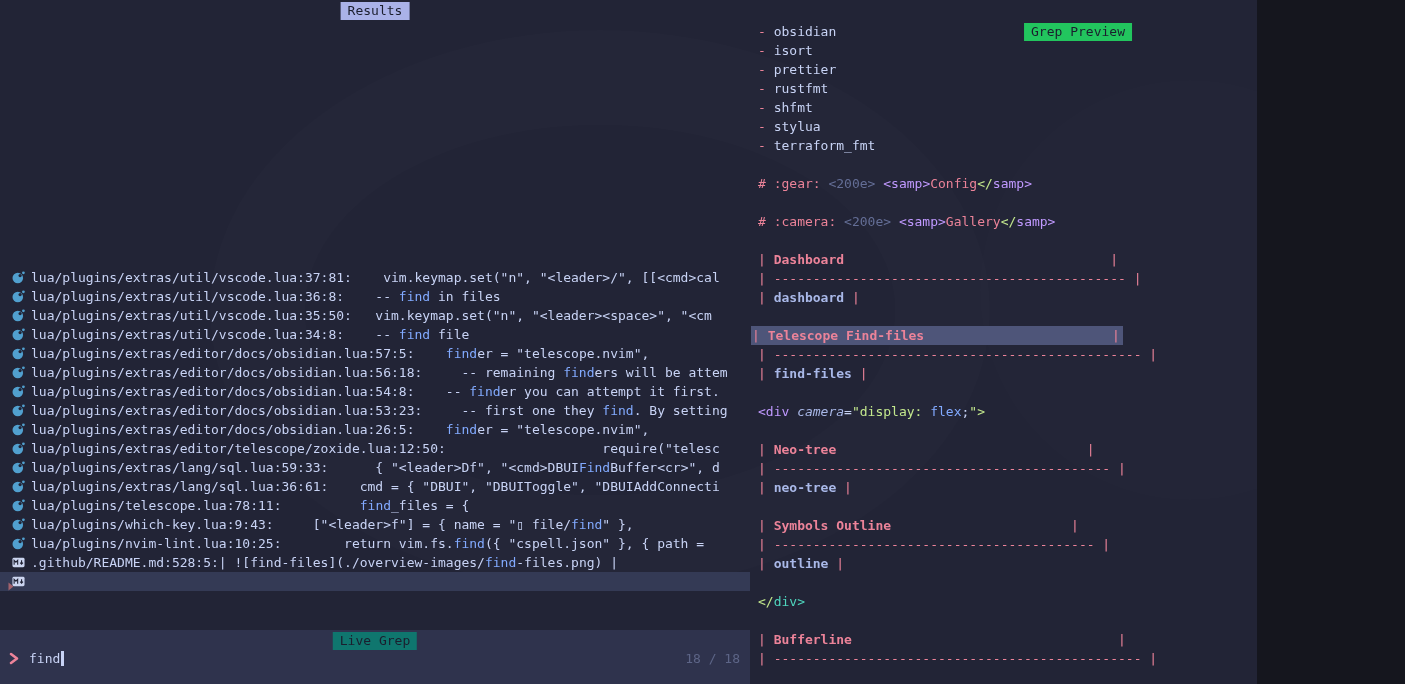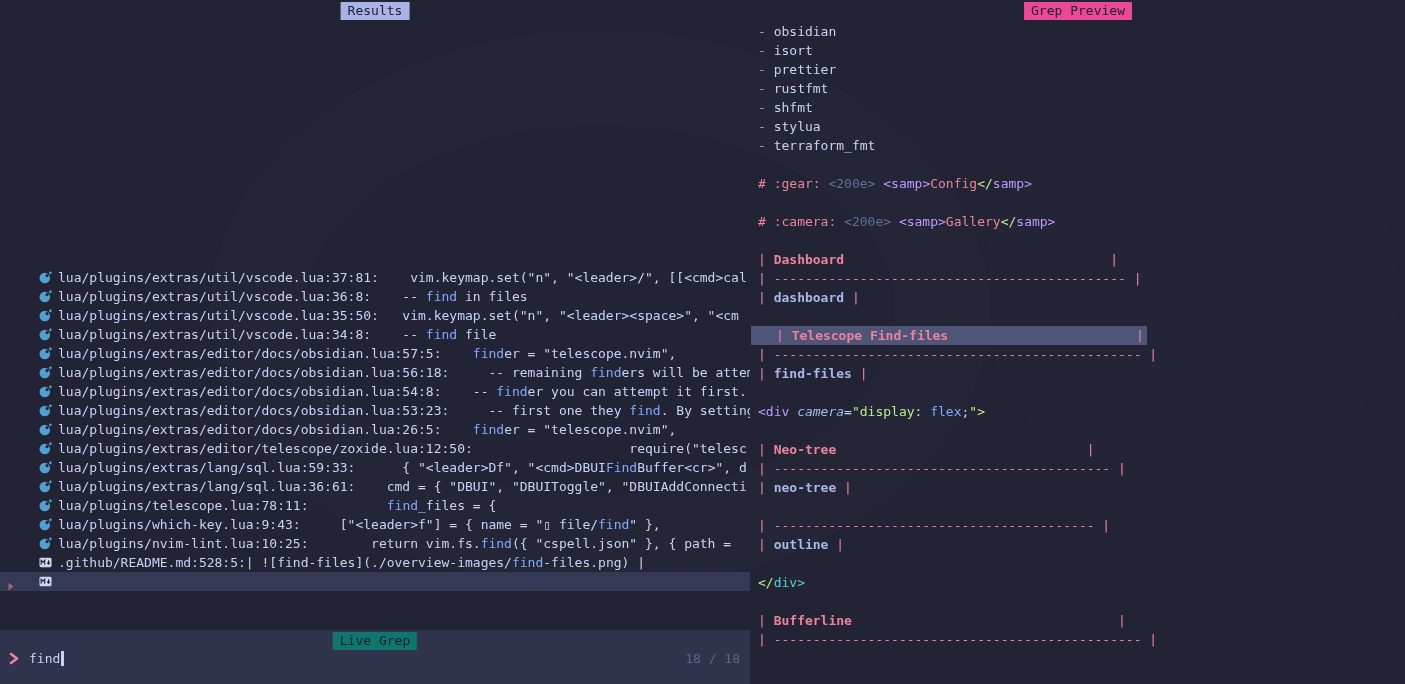--- a/index.html
+++ b/index.html
@@ -3,61 +3,61 @@
 <meta charset="utf-8">
 <style>
   :root{
     --bg:#222436; --bg2:#2f334d; --selbg:#343a55; --hlbg:#4e5579;
     --fg:#c8d3f5; --blue:#82aaff; --pink:#ec8399; --purple:#c099ff;
     --green:#c3e88d; --teal:#4fd6be; --gray:#646e96; --lav:#a9b8e8;
   }
   *{box-sizing:border-box;}
   html,body{margin:0;padding:0;background:#15161e;}
   .app{
-    position:relative;width:1405px;height:684px;overflow:hidden;
+    position:relative;width:1257px;height:684px;overflow:hidden;
     background:var(--bg);
     font-family:"DejaVu Sans Mono","Liberation Mono",monospace;
     font-size:13px;line-height:19px;color:var(--fg);
   }
   
   .wm1{position:absolute;left:210px;top:30px;width:780px;height:560px;border-radius:50%;
        border:95px solid rgba(255,255,255,0.013);pointer-events:none;}
   .wm3{position:absolute;left:980px;top:80px;width:420px;height:420px;border-radius:50%;
        background:rgba(255,255,255,0.008);pointer-events:none;}
 
   .panel{position:absolute;top:0;bottom:0;overflow:hidden;}
   .results-panel{left:0;width:750px;height:630px;}
   .preview-panel{left:751px;width:654px;height:684px;}
 
   .badge{
     position:absolute;top:2px;left:50%;transform:translateX(-50%);
     padding:0 7px;height:18px;line-height:18px;font-size:13px;
     color:#1b1e2e;white-space:pre;z-index:5;
   }
   .badge-results{background:#aab2e8;}
-  .badge-preview{background:#ec4899;}
+  .badge-preview{background:#22c55e;margin-top:21px;}
   .badge-prompt{background:#0f766e;}
 
   .results-list{position:absolute;left:0;right:0;top:268px;}
-  .row{position:relative;height:19px;padding-left:39px;display:flex;align-items:center;
+  .row{position:relative;height:19px;padding-left:12px;display:flex;align-items:center;
        white-space:pre;overflow:hidden;}
   .row.selected{background:var(--selbg);}
   .row .caret{position:absolute;left:8px;top:5px;}
   .row .ficon{flex:0 0 auto;width:13px;margin-right:6px;display:inline-flex;align-items:center;}
   .rowtext{white-space:pre;}
 
   .prompt-bar{position:absolute;left:0;top:630px;width:750px;height:54px;background:var(--bg2);}
   .prompt-line{position:absolute;left:8px;top:19px;height:19px;display:flex;align-items:center;white-space:pre;}
   .prompt-chevron{display:inline-flex;margin-right:9px;}
   .cursor{display:inline-block;width:3px;height:15px;background:var(--fg);margin-left:1px;vertical-align:middle;}
   .match-counter{position:absolute;right:10px;top:19px;height:19px;line-height:19px;color:#5d6587;}
 
   .preview-lines{position:absolute;left:0;top:22px;right:0;}
   .pline{height:19px;line-height:19px;padding-left:7px;white-space:pre;overflow:hidden;}
-  .pline .hlwrap{display:inline-block;background:var(--hlbg);padding-right:3px;margin-left:-7px;padding-left:25px;}
+  .pline .hlwrap{display:inline-block;background:var(--hlbg);padding-right:3px;margin-left:-7px;padding-left:1px;}
 
   .c-fg{color:var(--fg);}
   .c-blue{color:var(--blue);}
   .c-pink{color:var(--pink);}
   .c-pinkb{color:var(--pink);font-weight:bold;}
   .c-purple{color:var(--purple);}
   .c-green{color:var(--green);}
   .c-teal{color:var(--teal);}
   .c-gray{color:var(--gray);}
   .c-lavb{color:var(--lav);font-weight:bold;}
@@ -200,20 +200,21 @@
         <div class="pline"><span class="hlwrap"><span class="c-pink">| </span><span class="c-pinkb">Telescope Find-files</span><span class="c-pink">                        |</span></span></div>
         <div class="pline"><span class="c-pink">| ----------------------------------------------- |</span></div>
         <div class="pline"><span class="c-pink">| </span><span class="c-lavb">find-files</span><span class="c-pink"> |</span></div>
         <div class="pline"></div>
         <div class="pline"><span class="c-purple">&lt;div </span><span class="c-lavi">camera</span><span class="c-fg">=</span><span class="c-green">"display:</span><span class="c-fg"> </span><span class="c-blue">flex</span><span class="c-fg">;</span><span class="c-green">"&gt;</span></div>
         <div class="pline"></div>
         <div class="pline"><span class="c-pink">| </span><span class="c-pinkb">Neo-tree</span><span class="c-pink">                                |</span></div>
         <div class="pline"><span class="c-pink">| ------------------------------------------- |</span></div>
         <div class="pline"><span class="c-pink">| </span><span class="c-lavb">neo-tree</span><span class="c-pink"> |</span></div>
         <div class="pline"></div>
+        <div class="pline"><span class="c-pink">| </span><span class="c-pinkb">Symbols Outline</span><span class="c-pink">                       |</span></div>
         <div class="pline"><span class="c-pink">| ----------------------------------------- |</span></div>
         <div class="pline"><span class="c-pink">| </span><span class="c-lavb">outline</span><span class="c-pink"> |</span></div>
         <div class="pline"></div>
         <div class="pline"><span class="c-green">&lt;/</span><span class="c-teal">div&gt;</span></div>
         <div class="pline"></div>
         <div class="pline"><span class="c-pink">| </span><span class="c-pinkb">Bufferline</span><span class="c-pink">                                  |</span></div>
         <div class="pline"><span class="c-pink">| ----------------------------------------------- |</span></div>
       </div>
   </div>
 </div>

